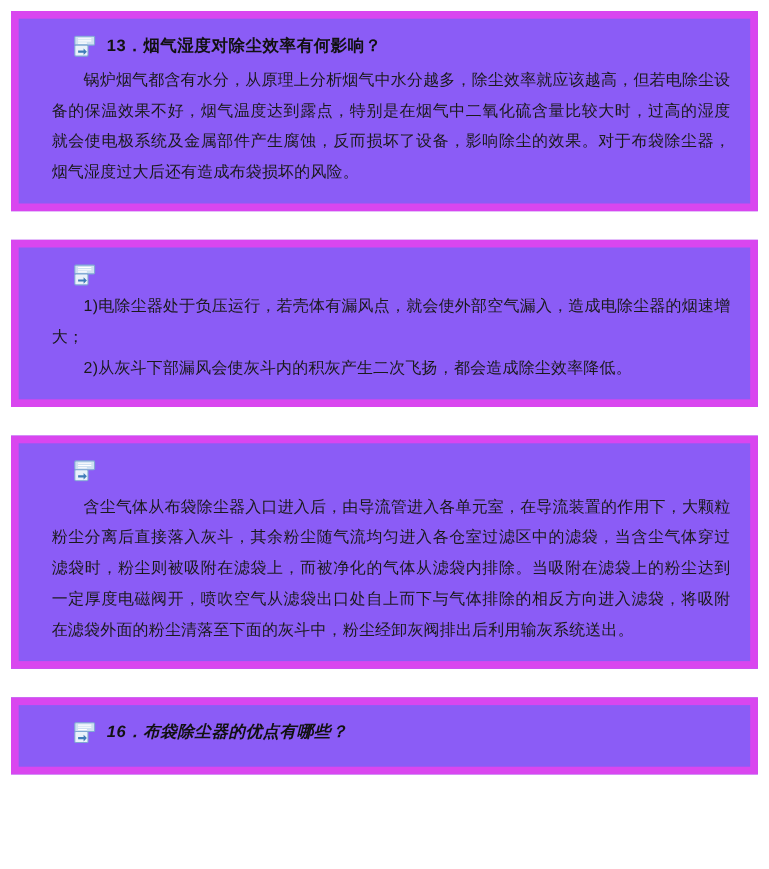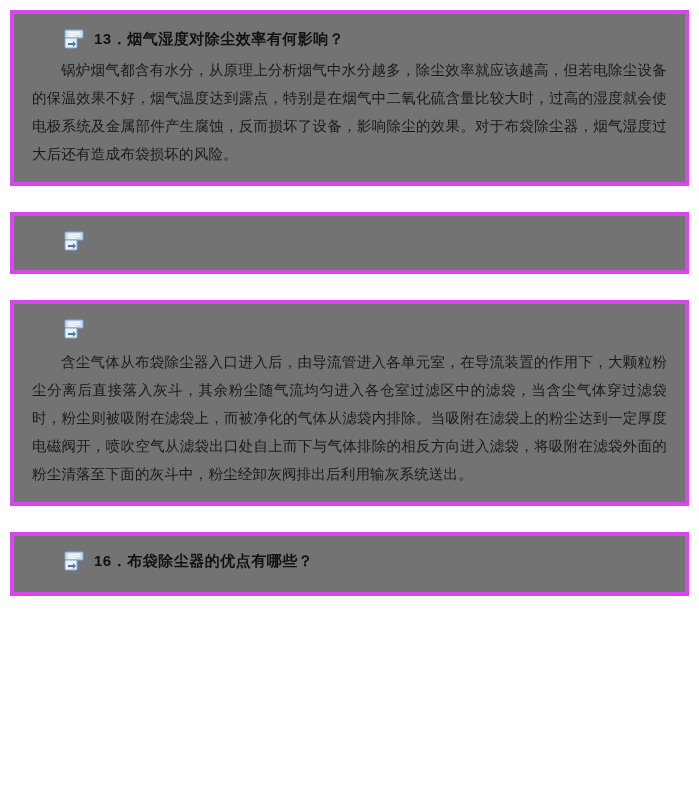--- a/index.html
+++ b/index.html
@@ -14,22 +14,22 @@
     color: #1a1a1a;
   }
   .page {
     position: relative;
     width: 699px;
     height: 790px;
     box-sizing: border-box;
     padding: 8px 10px 0 10px;
   }
   .qa-block {
-    border: 4px solid #d946ef;
-    background: #737373;
+    border: 7px solid #d946ef;
+    background: #8b5cf6;
     box-sizing: border-box;
     margin: 0 0 26px 0;
     padding: 10px 14px 14px 14px;
   }
   .qa-head {
     display: flex;
     align-items: flex-start;
     gap: 8px;
     margin: 4px 0 6px 36px;
   }
@@ -41,33 +41,33 @@
     top: 1px;
   }
   .q-title {
     font-size: 15px;
     font-weight: bold;
     color: #111111;
     letter-spacing: 0.5px;
     line-height: 22px;
   }
   .qa-body {
-    margin: 6px 4px 0 4px;
+    margin: 6px 4px 0 16px;
     font-size: 14.5px;
     line-height: 28px;
     color: #1a1a1a;
     text-align: justify;
     letter-spacing: 0.2px;
   }
   .qa-body p {
     margin: 0;
     text-indent: 2em;
   }
   .block-15 .qa-body { margin-top: 10px; }
-  .block-16 { margin-bottom: 0; }
+  .block-16 { margin-bottom: 0; font-style: italic; }
   .block-16 .qa-body { margin-top: 14px; }
   .block-16 .qa-body p { text-indent: 2em; }
   .block-13 { margin-top: 2px; }
   .block-14 .qa-body p { text-indent: 2em; }
 </style>
 </head>
 <body>
 
 <div class="page">
 
@@ -96,20 +96,24 @@
         <svg width="22" height="20" viewBox="0 0 22 20" xmlns="http://www.w3.org/2000/svg">
           <rect x="1" y="1" width="18" height="8" rx="1" fill="#cfe0f2" stroke="#7fa8d4"></rect>
           <line x1="4" y1="3.2" x2="16" y2="3.2" stroke="#ffffff" stroke-width="1"></line>
           <line x1="4" y1="5.2" x2="16" y2="5.2" stroke="#ffffff" stroke-width="1"></line>
           <line x1="4" y1="7.2" x2="12" y2="7.2" stroke="#ffffff" stroke-width="1"></line>
           <rect x="1" y="9" width="12" height="10" rx="1" fill="#e9f1fa" stroke="#7fa8d4"></rect>
           <path d="M4 14 h5 v-2 l3 3 -3 3 v-2 H4 z" fill="#3f7bb8"></path>
         </svg>
       </span>
     </div>
+    <div class="qa-body">
+      <p>1)电除尘器处于负压运行，若壳体有漏风点，就会使外部空气漏入，造成电除尘器的烟速增大；</p>
+      <p>2)从灰斗下部漏风会使灰斗内的积灰产生二次飞扬，都会造成除尘效率降低。</p>
+    </div>
   </div>
 
   <div class="qa-block block-15">
     <div class="qa-head">
       <span class="q-icon">
         <svg width="22" height="20" viewBox="0 0 22 20" xmlns="http://www.w3.org/2000/svg">
           <rect x="1" y="1" width="18" height="8" rx="1" fill="#cfe0f2" stroke="#7fa8d4"></rect>
           <line x1="4" y1="3.2" x2="16" y2="3.2" stroke="#ffffff" stroke-width="1"></line>
           <line x1="4" y1="5.2" x2="16" y2="5.2" stroke="#ffffff" stroke-width="1"></line>
           <line x1="4" y1="7.2" x2="12" y2="7.2" stroke="#ffffff" stroke-width="1"></line>

